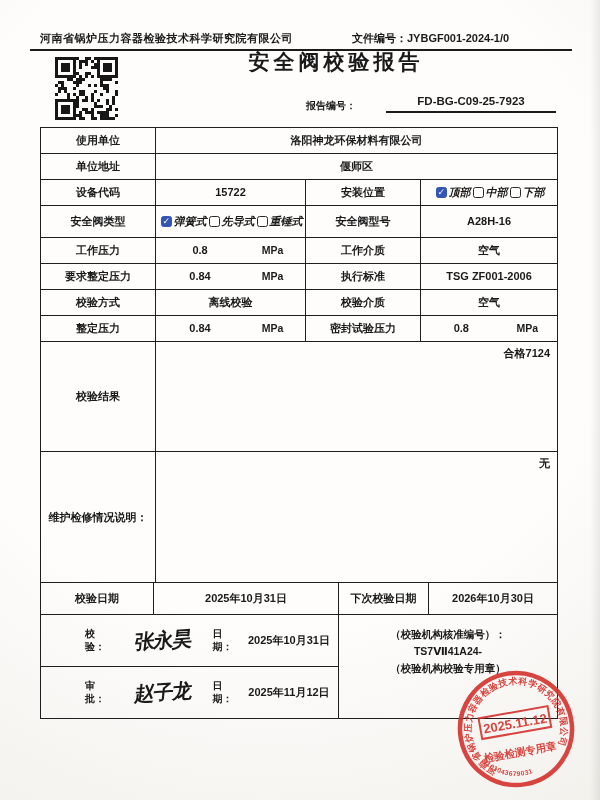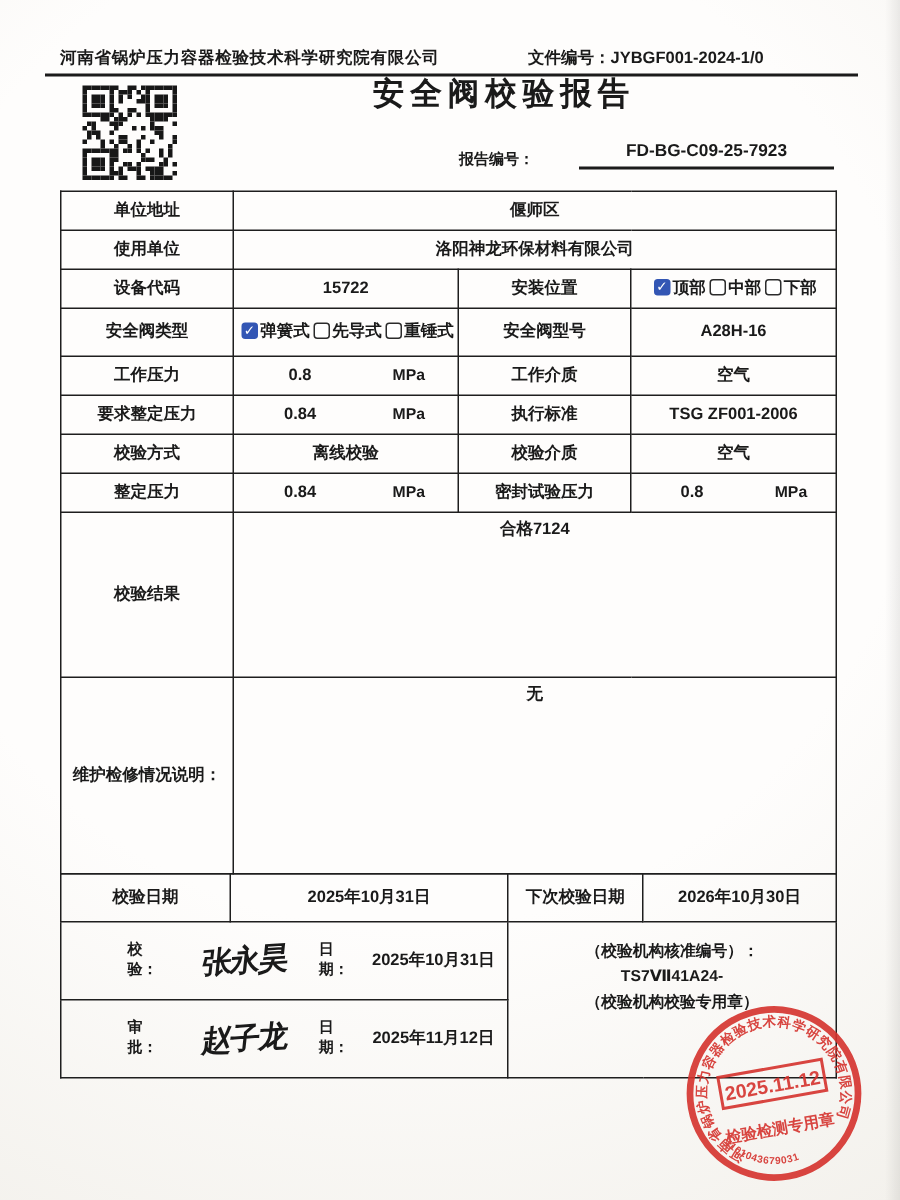--- a/index.html
+++ b/index.html
@@ -27,24 +27,24 @@
       font-size:11.5px;font-weight:bold;border-bottom:2px solid #1b1b1b;padding-bottom:4px;}
 
   
   .tables{position:absolute;left:40px;top:127px;width:517px;}
   table{border-collapse:collapse;table-layout:fixed;width:517px;}
   table.t2{margin-top:-1.5px;}
   td{border:1.5px solid #1e1e1e;font-size:11px;font-weight:bold;line-height:13px;
      text-align:center;vertical-align:middle;padding:1px 2px;overflow:hidden;}
   tr.h26{height:26px;} tr.h32{height:32px;} tr.h52{height:52px;}
   tr.h110{height:110px;} tr.h131{height:131px;}
-  td.top-left{vertical-align:top;text-align:center;padding:5px 7px;}
+  td.top-left{vertical-align:top;text-align:right;padding:5px 7px;}
 
   
-  .opt{white-space:normal;}
+  .opt{white-space:normal;font-style:italic;}
   .cb{display:inline-block;width:11px;height:11px;border:1.5px solid #2b2b2b;border-radius:2.5px;
       vertical-align:-2px;margin-right:2px;margin-left:2px;box-sizing:border-box;background:#fff;}
   .cb.checked{background:#3356b4;border-color:#3356b4;position:relative;}
   .cb.checked::after{content:"✓";position:absolute;left:1px;top:-2px;color:#fff;font-size:9px;font-weight:bold;}
 
   
   .pv{display:flex;align-items:center;width:100%;}
   .pv .num{width:58%;text-align:center;}
   .pv .unit{width:42%;text-align:center;font-size:10.5px;}
 
@@ -522,26 +522,26 @@
   <div class="tables">
     <table class="t1">
       <colgroup>
           <col style="width:115px">
           <col style="width:150px">
           <col style="width:115px">
           <col style="width:137px">
         </colgroup>
       <tbody>
           <tr class="h26">
+        <td>使用单位</td>
+        <td colspan="3">洛阳神龙环保材料有限公司</td>
+      </tr>
+      <tr class="h26">
         <td>单位地址</td>
         <td colspan="3">偃师区</td>
-      </tr>
-      <tr class="h26">
-        <td>使用单位</td>
-        <td colspan="3">洛阳神龙环保材料有限公司</td>
       </tr>
       <tr class="h26">
         <td>设备代码</td>
         <td>15722</td>
         <td>安装位置</td>
         <td><span class="opt"><span class="cb checked"></span><span>顶部</span></span><span class="opt"><span class="cb"></span><span>中部</span></span><span class="opt"><span class="cb"></span><span>下部</span></span></td>
       </tr>
       <tr class="h32">
         <td>安全阀类型</td>
         <td><span class="opt"><span class="cb checked"></span><span>弹簧式</span></span><span class="opt"><span class="cb"></span><span>先导式</span></span><span class="opt"><span class="cb"></span><span>重锤式</span></span></td>

